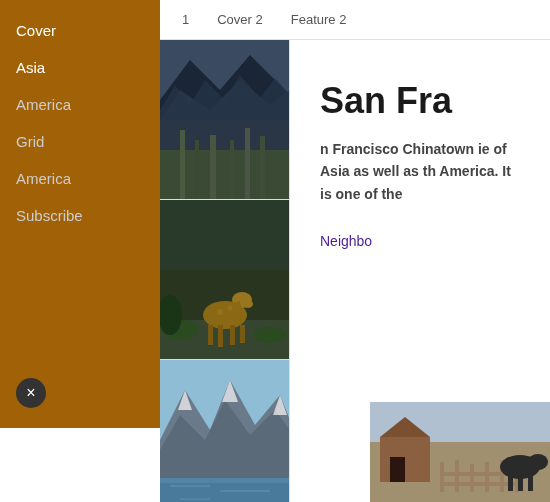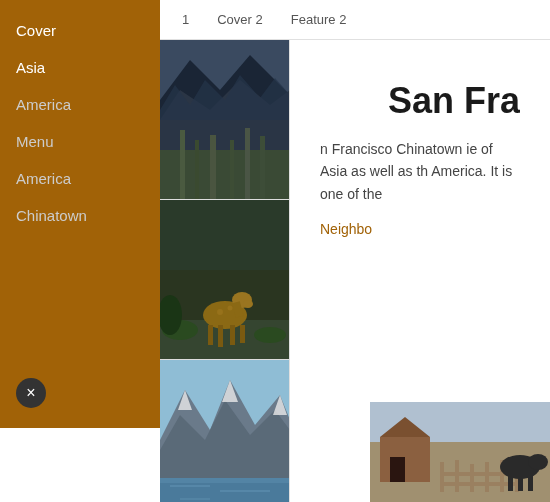--- a/index.html
+++ b/index.html
@@ -135,33 +135,33 @@
       padding: 40px 30px 20px 30px;
     }
 
     .preview-title {
       font-size: 36px;
       font-weight: 700;
       color: #1a1a1a;
       margin-bottom: 16px;
       white-space: nowrap;
       overflow: hidden;
-      text-align: right;
     }
 
     .preview-body {
       font-size: 14px;
       color: #444;
       line-height: 1.6;
-      margin-bottom: 16px;
-      overflow: hidden;
+      margin-bottom: 28px;
+      overflow: hidden;
+      font-weight: bold;
     }
 
     .preview-link {
-      color: #a16207;
+      color: #4c1d95;
       font-size: 14px;
       text-decoration: none;
       white-space: nowrap;
       overflow: hidden;
       display: block;
     }
 
     .preview-bottom-image {
       position: absolute;
       bottom: 0;
@@ -179,27 +179,27 @@
   <div class="sidebar-item active">
     <span>Cover</span>
   </div>
   <div class="sidebar-item hovered">
     <span>Asia</span>
   </div>
   <div class="sidebar-item">
     <span>America</span>
   </div>
   <div class="sidebar-item">
-    <span>Menu</span>
+    <span>Grid</span>
   </div>
   <div class="sidebar-item">
     <span>America</span>
   </div>
   <div class="sidebar-item">
-    <span>Chinatown</span>
+    <span>Subscribe</span>
   </div>
 
   <div class="close-button">
     <span>×</span>
   </div>
 </div>
 
 <div class="main-content">
 
   <div class="tabs-bar">

